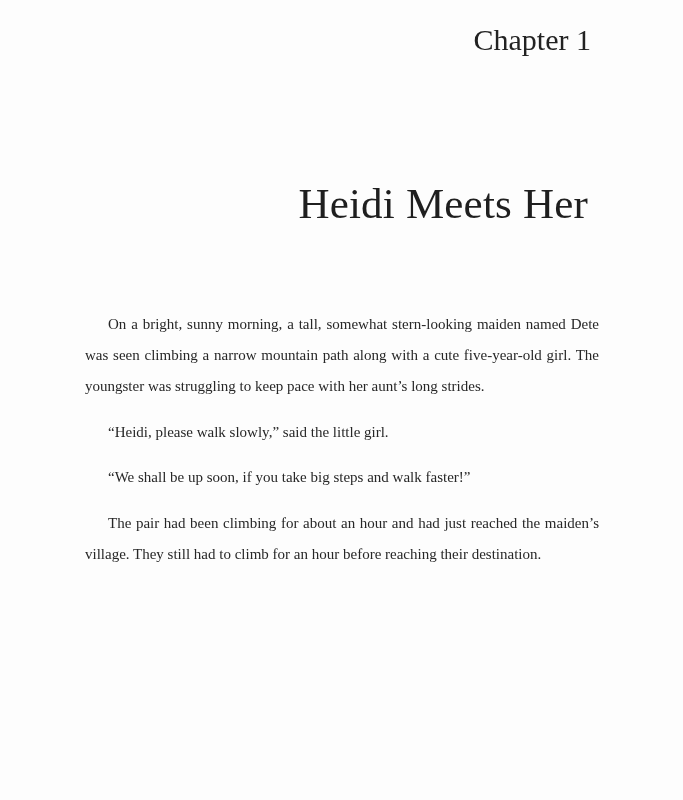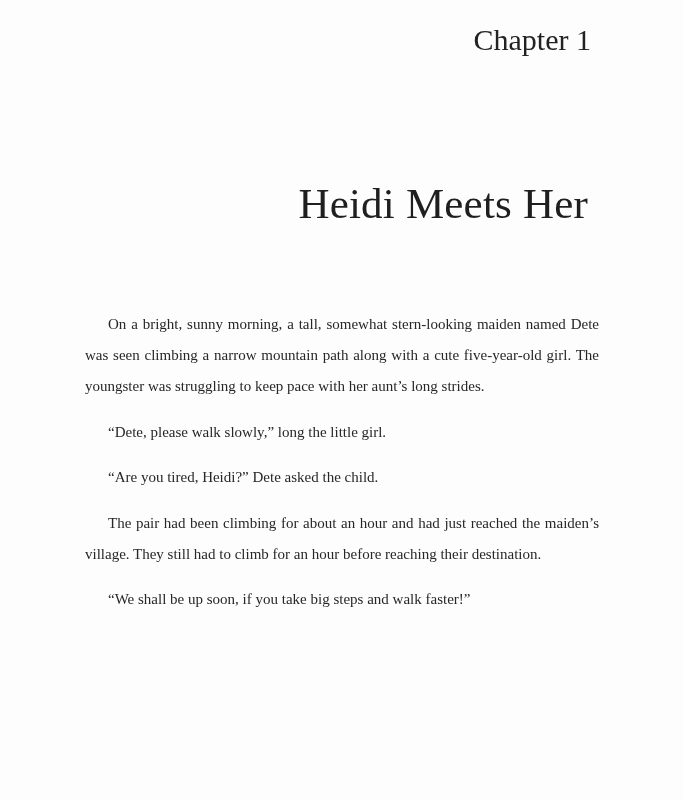--- a/index.html
+++ b/index.html
@@ -76,23 +76,22 @@
 <div class="page">
 
   <div class="chapter-label">Chapter 1</div>
 
   <h1 class="chapter-title">
     <span>Heidi Meets Her</span><br>
   </h1>
 
   <div class="body-text">
     <p>On a bright, sunny morning, a tall, somewhat stern-looking maiden named Dete was seen climbing a narrow mountain path along with a cute five-year-old girl. The youngster was struggling to keep pace with her aunt’s long strides.</p>
-    <p>“Dete, please walk slowly,” long the little girl.</p>
-    <p>“Are you tired, Heidi?” Dete asked the child.</p>
+    <p>“Heidi, please walk slowly,” said the little girl.</p>
+    <p>“We shall be up soon, if you take big steps and walk faster!”</p>
     <p>The pair had been climbing for about an hour and had just reached the maiden’s village. They still had to climb for an hour before reaching their destination.</p>
-    <p>“We shall be up soon, if you take big steps and walk faster!”</p>
   </div>
 
   <div class="page-footer">
     <span>6</span><span class="sep">|</span><span class="book-title">Heidi</span>
   </div>
 
 </div>
 
 </body></html>

